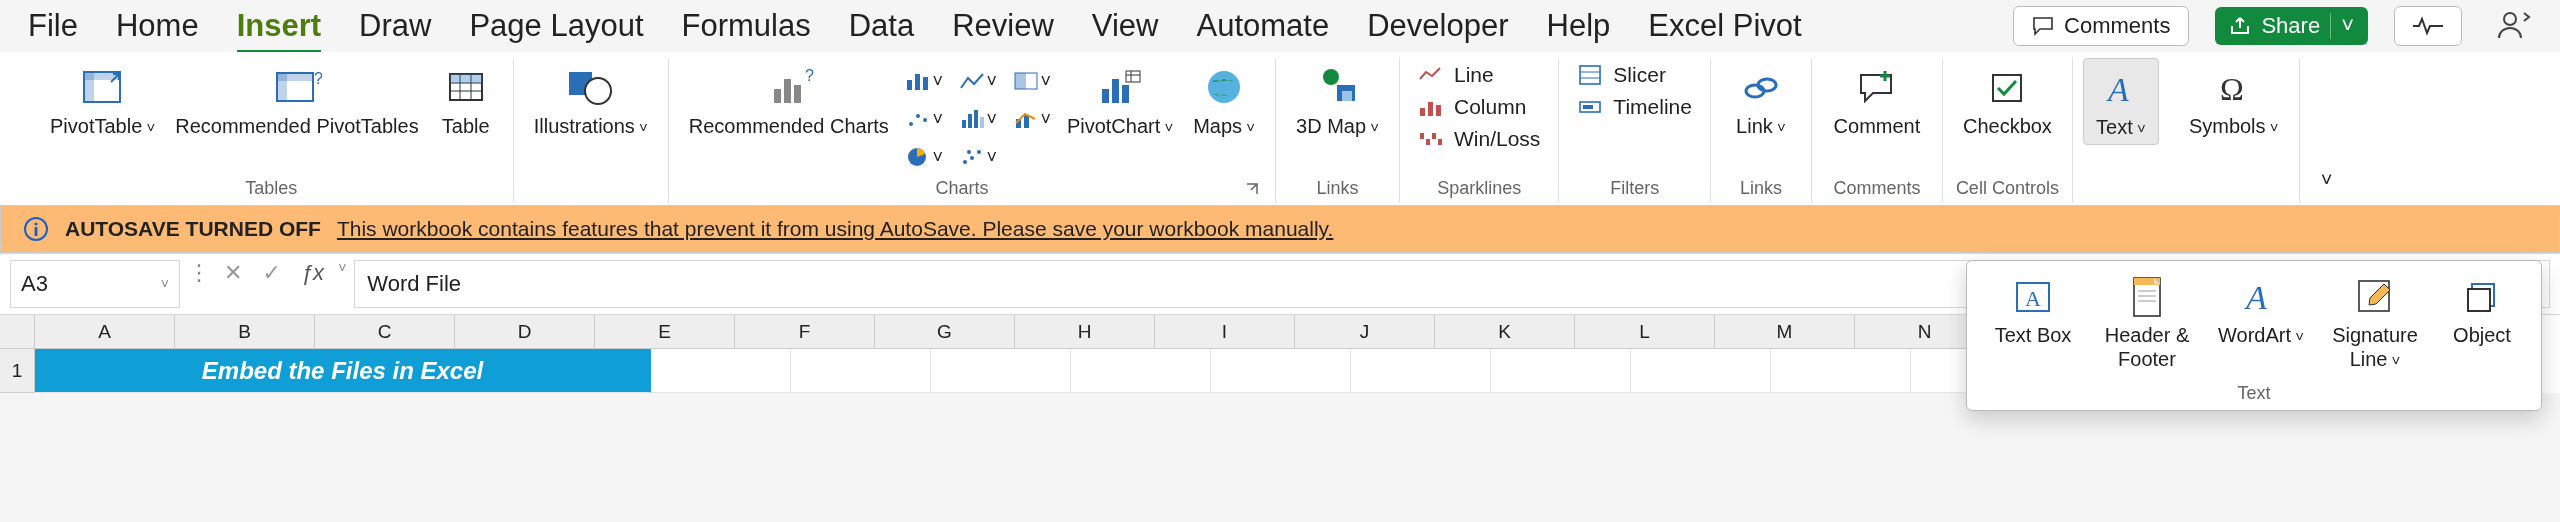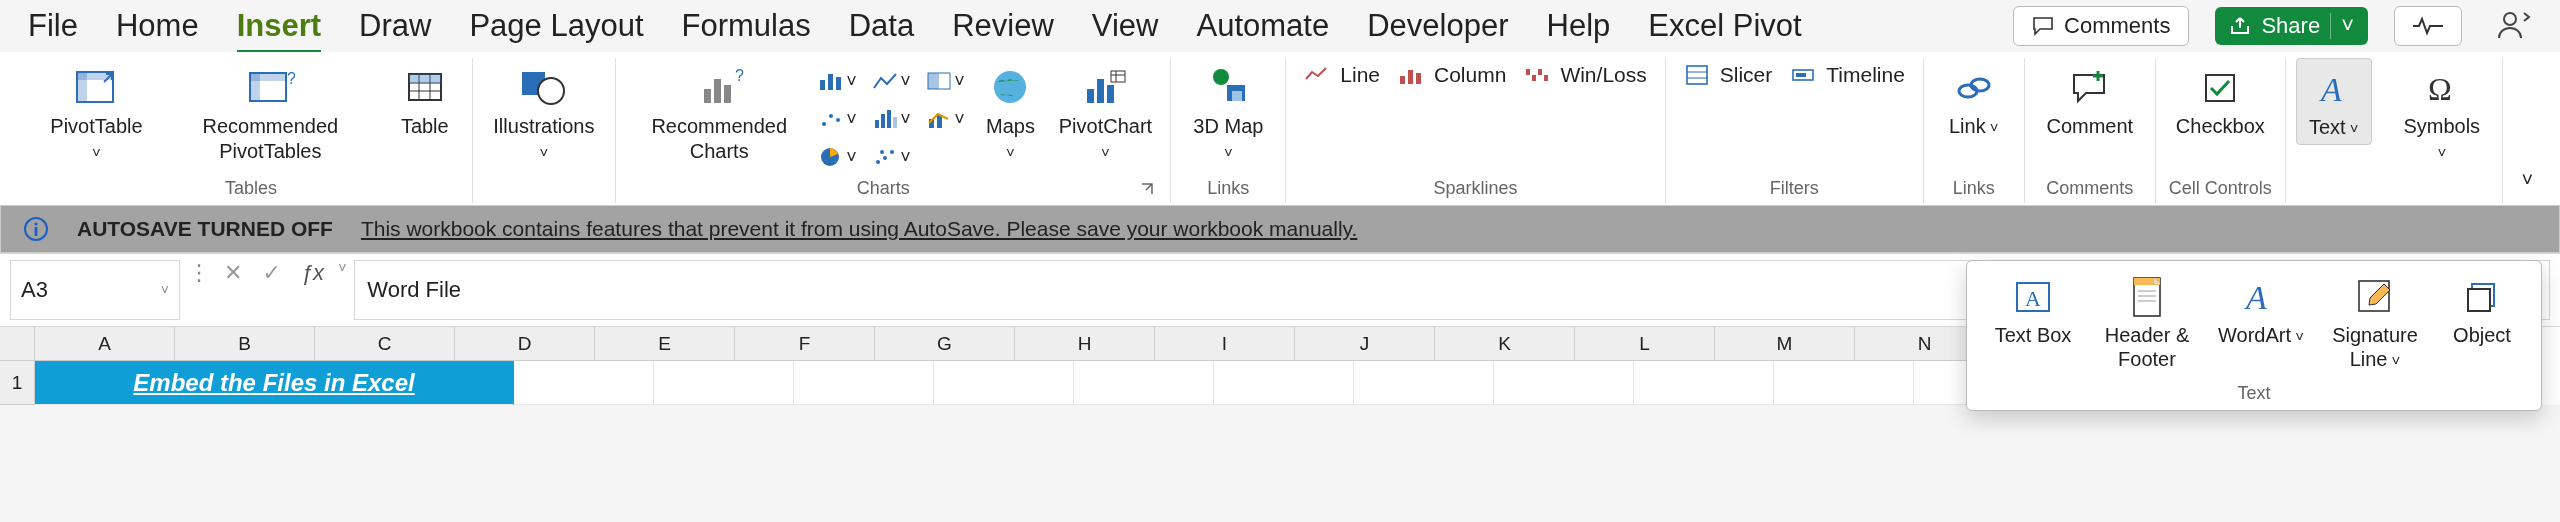--- a/index.html
+++ b/index.html
@@ -115,21 +115,21 @@
       gap: 4px 4px;
       padding-top: 6px;
     }
     .mini-grid > div {
       display: flex; align-items: center; justify-content: center;
       cursor: pointer;
       font-size: 18px;
       gap: 2px;
     }
     .spark-col, .filt-col {
-      display: flex; flex-direction: row; gap: 2px; padding-top: 2px;
+      display: flex; flex-direction: column; gap: 2px; padding-top: 2px;
     }
     .spark-col > div, .filt-col > div {
       display: flex; align-items: center; gap: 10px;
       padding: 3px 8px; cursor: pointer; font-size: 21px;
     }
     .dialog-launch {
       display: flex; justify-content: flex-end;
       width: 100%;
       font-size: 14px; color: #666; padding-right: 6px; cursor: pointer;
       margin-top: -18px;
@@ -141,24 +141,24 @@
       top: 86px;
     }
     
     .rib-expand {
       width: 54px; display: flex; align-items: flex-end; justify-content: center;
       cursor: pointer; padding-bottom: 12px;
     }
     
     .notif {
       display: flex; align-items: center;
-      background: #a3a3a3;
+      background: #fdba74;
       border: 1px solid #ccc;
       padding: 10px 22px;
-      gap: 28px;
+      gap: 16px;
       font-size: 21px;
     }
     .notif .info-ico { color: #1a5fc7; }
     .notif .head { font-weight: 700; }
     .notif .msg { text-decoration: underline; cursor: pointer; }
     
     .fbar {
       display: flex; 
       background: #fff;
       border-top: 1px solid #d8d8d8;
@@ -172,44 +172,43 @@
       border: 1px solid #d8d8d8;
       padding: 2px 10px;
       background: #fff;
       display: flex; align-items: center; justify-content: space-between;
     }
     .fb-btn { color: #999; padding: 0 6px; cursor: pointer; }
     .fx { font-style: italic; color: #555; padding: 0 6px; cursor: pointer; }
     .formula-input {
       flex: 1;
       border: 1px solid #d8d8d8;
-      padding: 16px 12px;
+      padding: 10px 12px;
       background: #fff;
     }
     
     .sheet { background: #fff; display: flex; }
     .row-heads { display: flex; flex-direction: column; border-right: 1px solid #ccc; }
     .corner { height: 34px; width: 34px; background: #eee; border-bottom: 1px solid #ccc; }
     .rowh { height: 44px; width: 34px; background: #eee; display: flex; align-items: center; justify-content: center; font-size: 19px; border-bottom: 1px solid #ccc; }
     .cols-area { flex: 1; }
     .col-heads { display: flex; height: 34px; }
     .colh { width: 140px; background: #eee; border-right: 1px solid #ccc; border-bottom: 1px solid #ccc; display: flex; align-items: center; justify-content: center; font-size: 19px; }
     .rows { }
     .row { display: flex; height: 44px; }
     .cell { width: 140px; border-right: 1px solid #e4e4e4; border-bottom: 1px solid #e4e4e4; display: flex; align-items: center; padding: 0 8px; }
     .merged-banner {
-      width: 479px;
+      width: 616px;
       background: #0f9ed5;
       color: #fff;
       font-weight: 700;
       font-size: 24px;
       justify-content: center;
       font-style: italic;
       border-right: 1px solid #0f9ed5;
-      text-decoration: underline;
     }
     
     .text-panel {
       position: absolute;
       right: 18px;
       top: 260px;
       background: #fff;
       border: 1px solid #bbb;
       border-radius: 6px;
       box-shadow: 0 8px 22px rgba(0,0,0,.18);
@@ -410,42 +409,42 @@
         <div>
             <svg width="26" height="22">
               <circle cx="6" cy="16" r="2" fill="#2b6eb8"></circle>
               <circle cx="13" cy="12" r="2" fill="#2b6eb8"></circle>
               <circle cx="20" cy="6" r="2" fill="#2b6eb8"></circle>
               <circle cx="10" cy="6" r="2" fill="#2b6eb8"></circle>
             </svg>
             <span>˅</span>
           </div>
       </div>
-      <div class="rbtn" style="min-width:80px">
-        <span class="ico">
-          <svg width="44" height="42" viewBox="0 0 44 42">
-              <circle cx="22" cy="20" r="16" fill="#2b9ed5" opacity=".8"></circle>
-              <path d="M10 15c4-4 8 1 10-2s7 3 11 0" fill="#128a3e" opacity=".9"></path>
-              <path d="M12 27c3 3 9-1 13 2" fill="#128a3e" opacity=".9"></path>
-            </svg>
-        </span>
-        <span class="caret-d">Maps</span>
-      </div>
       <div class="rbtn" style="min-width:110px">
         <span class="ico">
           <svg width="48" height="42" viewBox="0 0 48 42">
               <rect x="6" y="22" width="7" height="14" fill="#2b6eb8"></rect>
               <rect x="16" y="12" width="7" height="24" fill="#2b6eb8"></rect>
               <rect x="26" y="18" width="7" height="18" fill="#2b6eb8"></rect>
               <rect x="30" y="4" width="14" height="11" fill="#fff" stroke="#333"></rect>
               <line x1="30" y1="8" x2="44" y2="8" stroke="#333"></line>
               <line x1="35" y1="4" x2="35" y2="15" stroke="#333"></line>
             </svg>
         </span>
         <span class="caret-d">PivotChart</span>
+      </div>
+      <div class="rbtn" style="min-width:80px">
+        <span class="ico">
+          <svg width="44" height="42" viewBox="0 0 44 42">
+              <circle cx="22" cy="20" r="16" fill="#2b9ed5" opacity=".8"></circle>
+              <path d="M10 15c4-4 8 1 10-2s7 3 11 0" fill="#128a3e" opacity=".9"></path>
+              <path d="M12 27c3 3 9-1 13 2" fill="#128a3e" opacity=".9"></path>
+            </svg>
+        </span>
+        <span class="caret-d">Maps</span>
       </div>
     </div>
     <div style="display:flex;width:100%;align-items:center">
       <div class="rgroup-label" style="flex:1;text-align:center">Charts</div>
       <div class="dialog-launch" style="width:auto;margin-top:0">
         <svg width="14" height="14">
             <path d="M2 2h10v10M6 8l6-6" fill="none" stroke="#666" stroke-width="1.5"></path>
           </svg>
       </div>
     </div>

